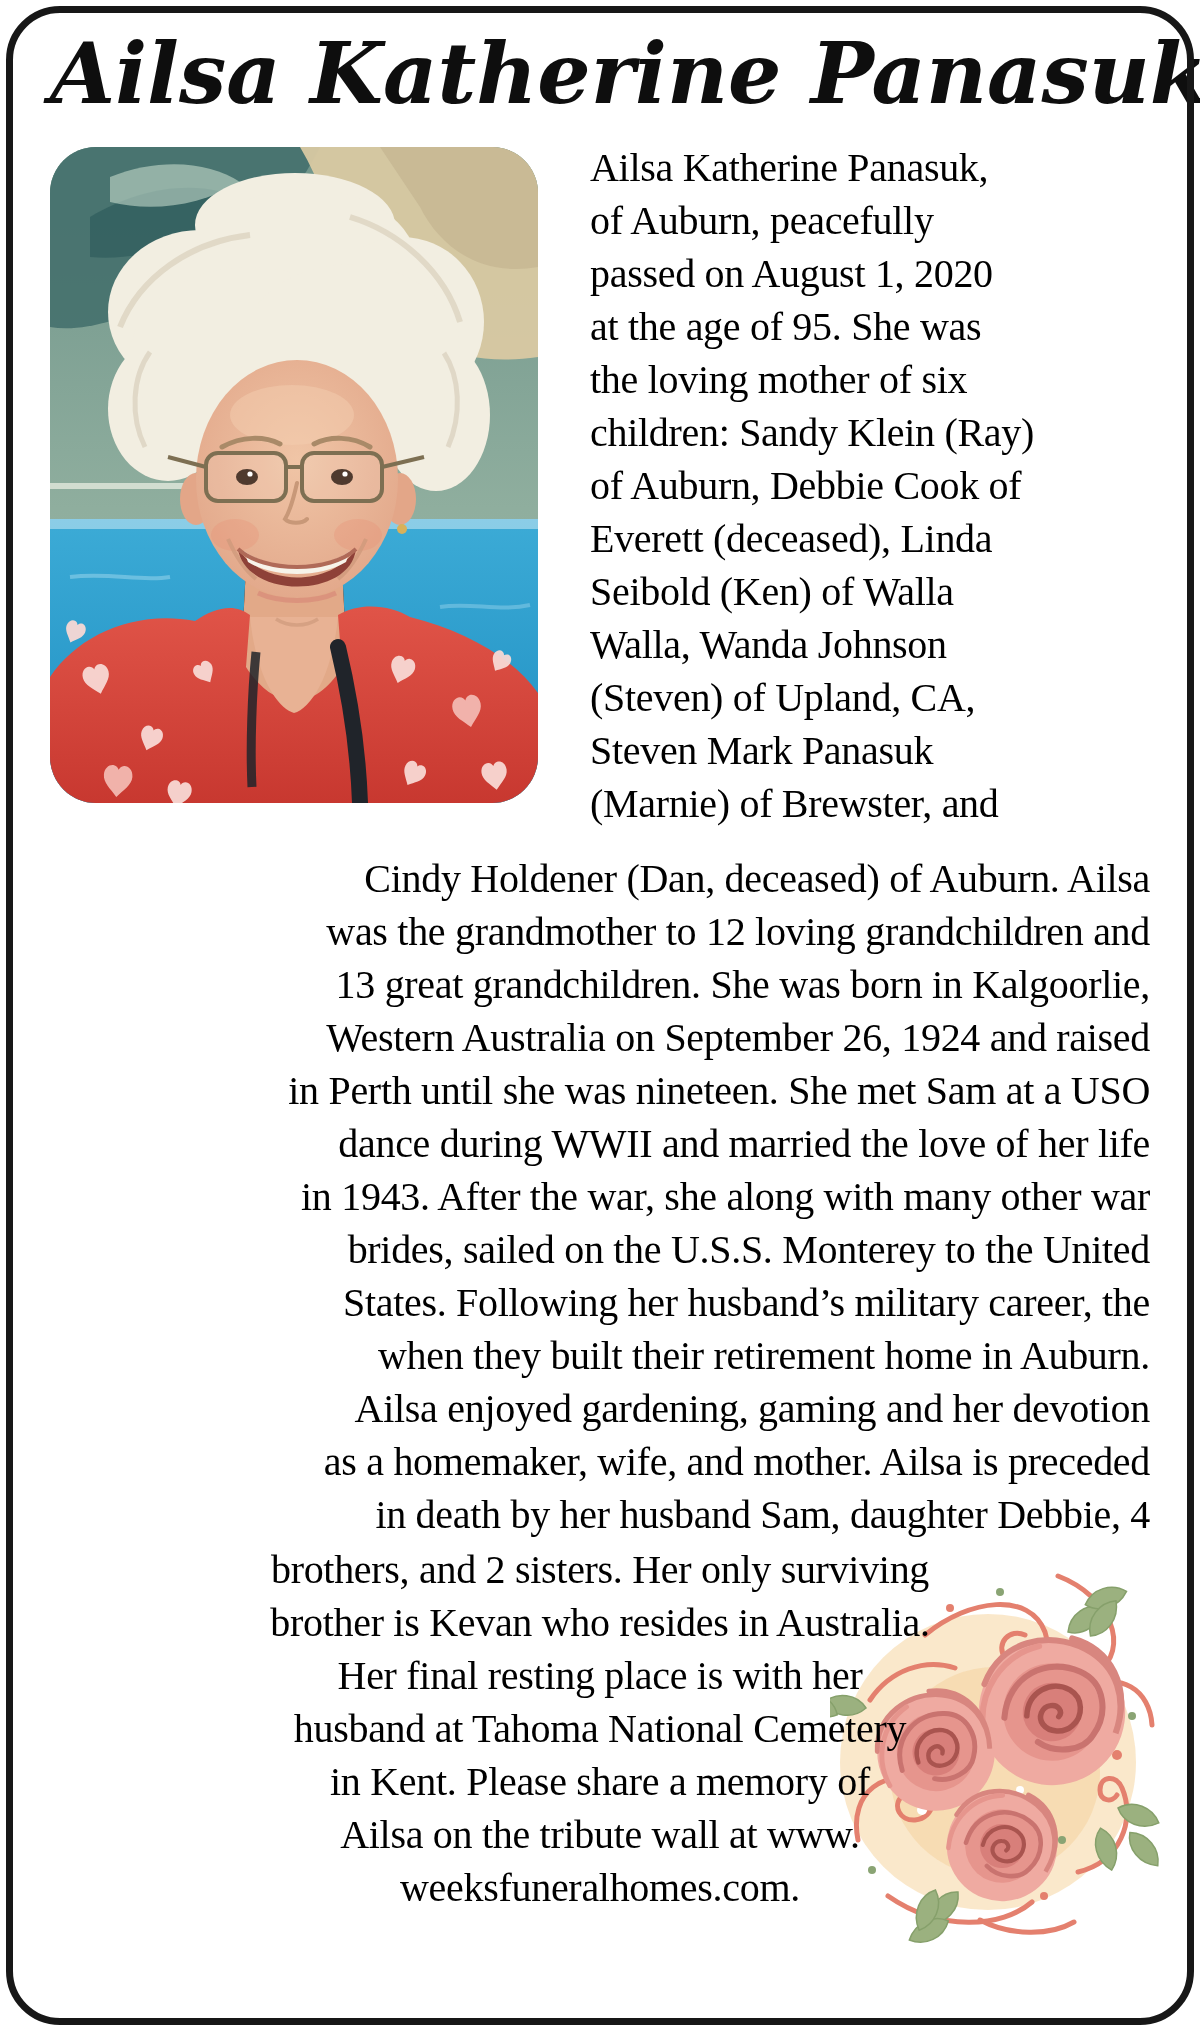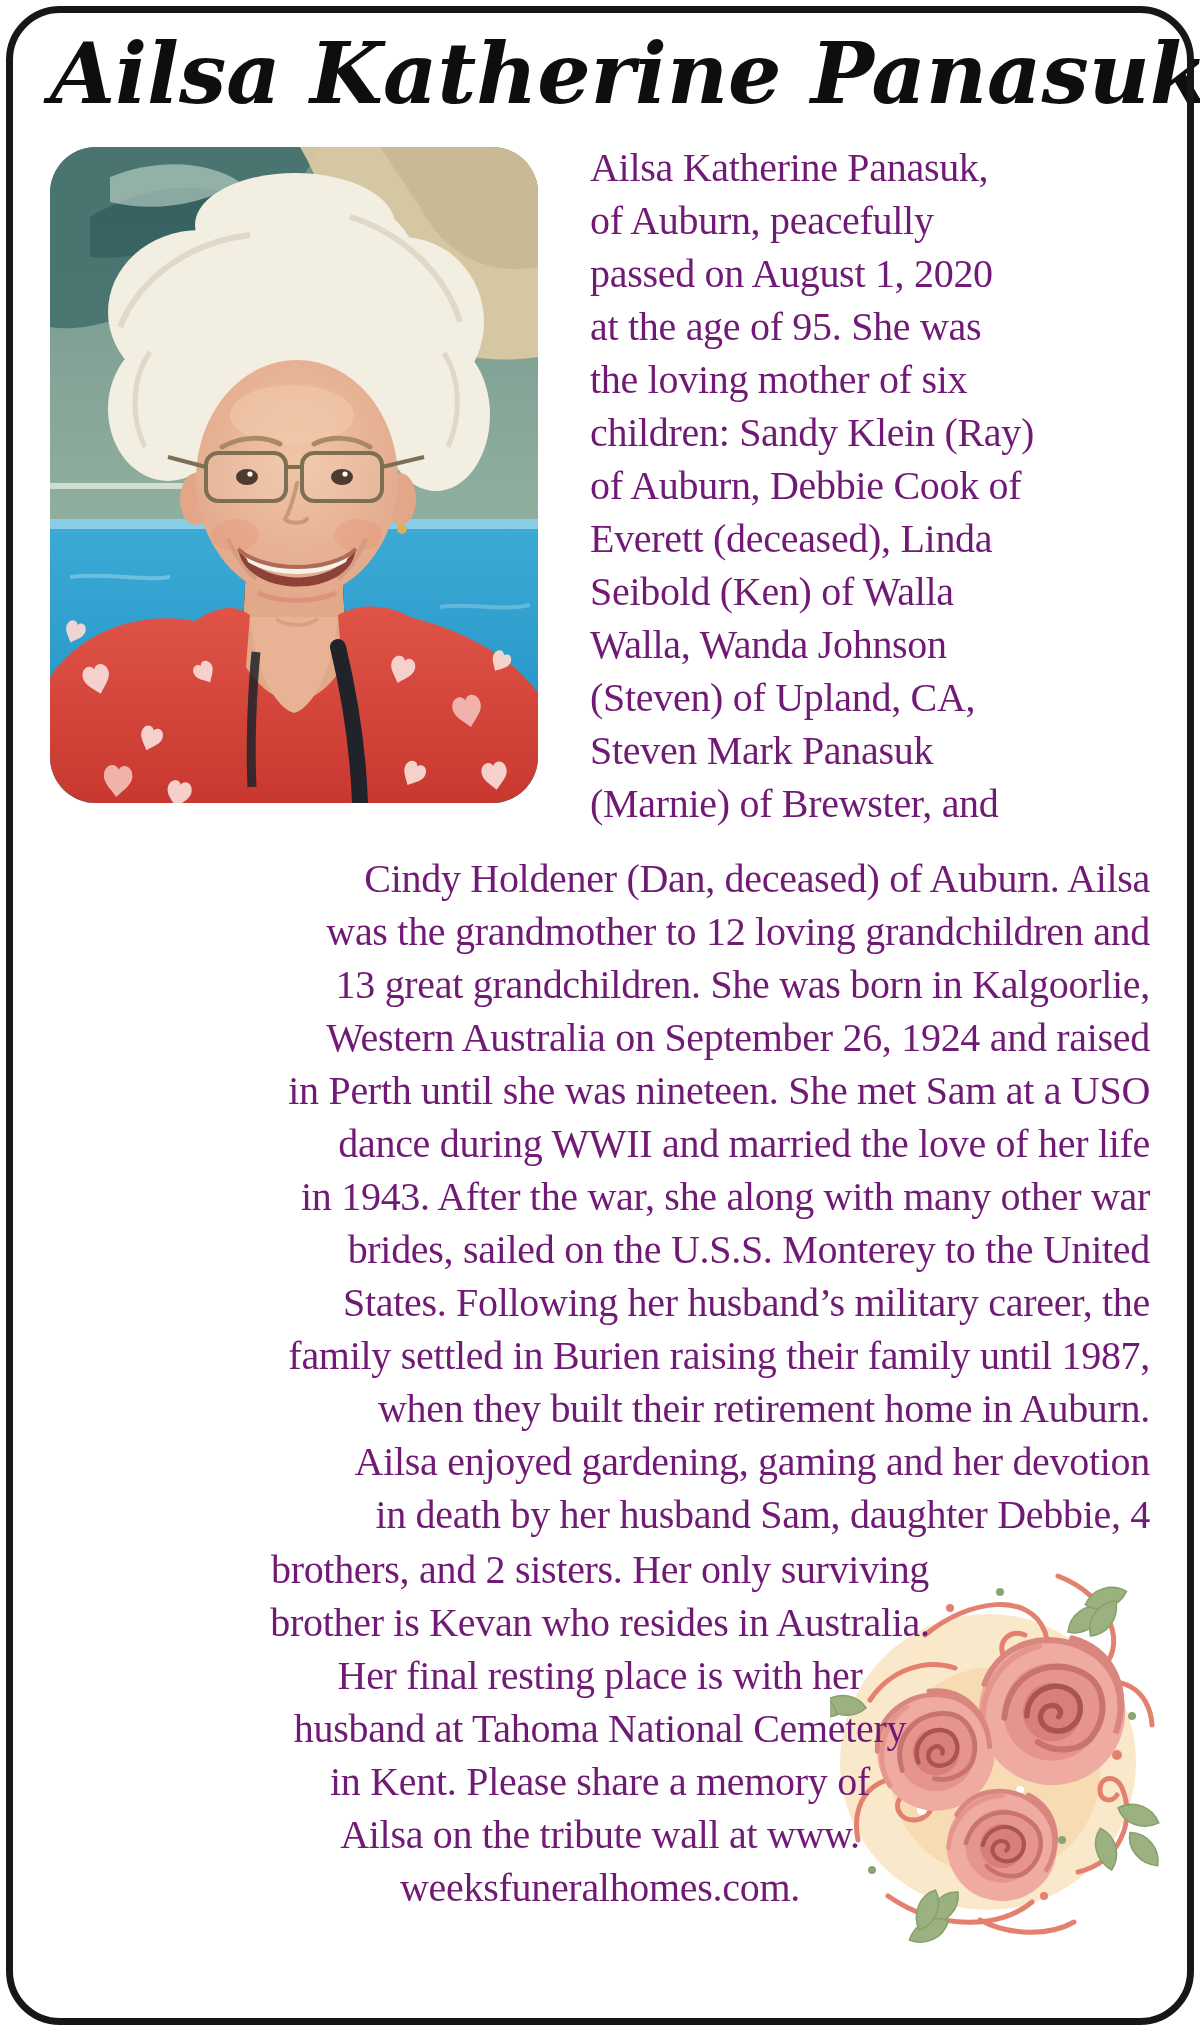--- a/index.html
+++ b/index.html
@@ -29,21 +29,21 @@
   .top-section{display:flex;margin-top:4px;}
   .photo-wrap{
     flex:none;width:488px;height:656px;margin-top:6px;
     border-radius:46px;overflow:hidden;background:#7d9e8f;
   }
   .photo-wrap svg{display:block;width:100%;height:100%;}
   .col-lines{margin-left:52px;flex:1;min-width:0;}
   .line{
     white-space:nowrap;
     font-size:40px;line-height:53px;
-    letter-spacing:-0.3px;color:#701a75;
+    letter-spacing:-0.3px;color:#000000;
   }
   .full-lines{margin-top:22px;text-align:right;}
   .wrap-section{position:relative;margin-top:2px;padding-bottom:10px;text-align:center;}
   .roses{
     position:absolute;right:-14px;bottom:-20px;
     width:334px;height:404px;z-index:0;
   }
   .wrap-section .line{position:relative;z-index:2;}
 </style>
 </head>
@@ -192,23 +192,23 @@
     <div class="full-lines">
       <div class="line">Cindy Holdener (Dan, deceased) of Auburn. Ailsa</div>
       <div class="line">was the grandmother to 12 loving grandchildren and</div>
       <div class="line">13 great grandchildren. She was born in Kalgoorlie,</div>
       <div class="line">Western Australia on September 26, 1924 and raised</div>
       <div class="line">in Perth until she was nineteen. She met Sam at a USO</div>
       <div class="line">dance during WWII and married the love of her life</div>
       <div class="line">in 1943. After the war, she along with many other war</div>
       <div class="line">brides, sailed on the U.S.S. Monterey to the United</div>
       <div class="line">States. Following her husband’s military career, the</div>
-      <div class="line">family settled in Burien raising their family until 1987,</div>
       <div class="line">when they built their retirement home in Auburn.</div>
       <div class="line">Ailsa enjoyed gardening, gaming and her devotion</div>
+      <div class="line">as a homemaker, wife, and mother. Ailsa is preceded</div>
       <div class="line">in death by her husband Sam, daughter Debbie, 4</div>
     </div>
 
     <div class="wrap-section">
       <svg class="roses" viewBox="0 0 334 404">
         <defs>
           <g id="rose">
             <circle r="60" fill="#efaaa1"></circle>
             <path d="M-58,-15 C-50,-52 -12,-66 20,-55 C48,-45 60,-18 54,10 C62,-30 40,-58 8,-62" fill="none" stroke="#d8867f" stroke-width="5" stroke-linecap="round"></path>
             <path d="M-54,22 C-62,-8 -48,-40 -18,-52" fill="none" stroke="#e6958d" stroke-width="5" stroke-linecap="round"></path>

